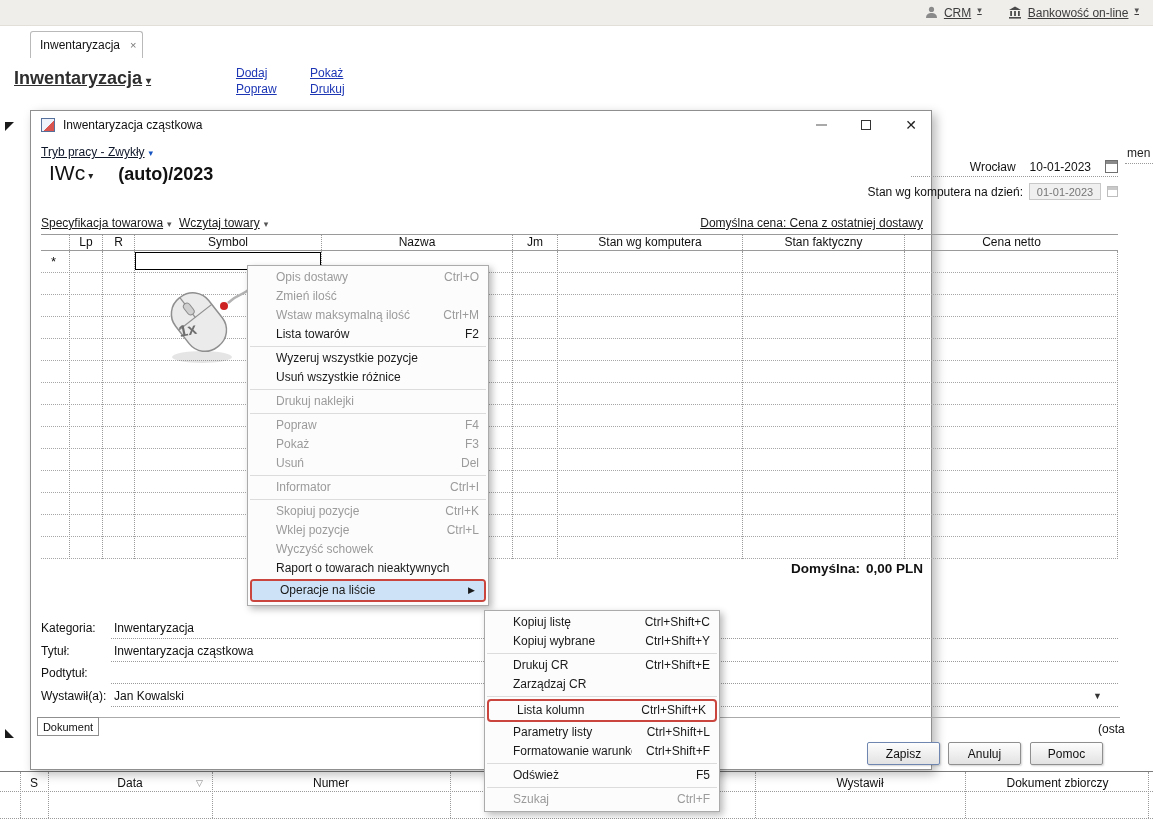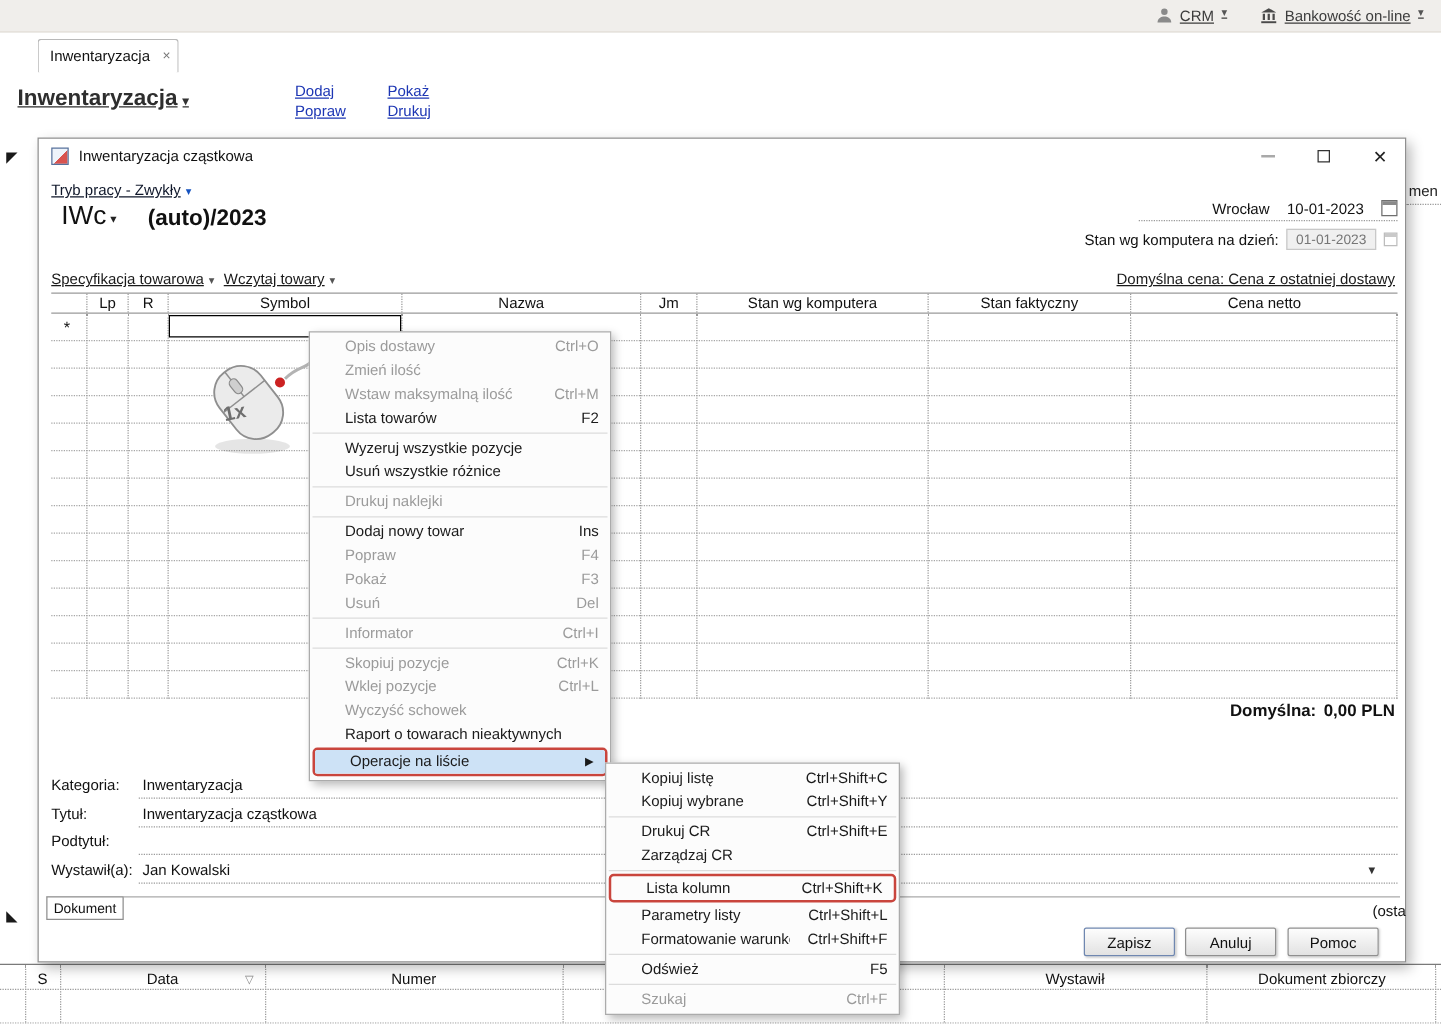--- a/index.html
+++ b/index.html
@@ -24,21 +24,21 @@
   .dot-v { position:absolute; border-left:1px dotted #9a9a9a; }
 
   .tri-tl { position:absolute; width:0; height:0; border-top:9px solid #1a1a1a; border-right:9px solid transparent; }
   .tri-bl { position:absolute; width:0; height:0; border-bottom:9px solid #1a1a1a; border-right:9px solid transparent; }
 
   
   .bgrid { position:absolute; left:0; top:771px; width:1153px; height:48px; border-top:1px solid #7a7a7a; z-index:1; }
   .bgrid .hl { position:absolute; top:4px; text-align:center; color:#111; }
 
   
-  .dialog { position:absolute; left:30px; top:110px; width:1095px; height:660px; background:#fff; border:1px solid #8f8f8f; box-shadow:4px 4px 10px rgba(0,0,0,.28); z-index:10; }
+  .dialog { position:absolute; left:30px; top:110px; width:902px; height:660px; background:#fff; border:1px solid #8f8f8f; box-shadow:4px 4px 10px rgba(0,0,0,.28); z-index:10; }
   .titlebar { position:absolute; left:0; top:0; width:100%; height:28px; display:flex; align-items:center; padding-left:10px; gap:8px; }
   .dlg-icon { width:14px; height:14px; border:1px solid #56709c; background:linear-gradient(135deg,#eef3fb 55%, #d9534f 55%); display:inline-block; }
   .winbtns { position:absolute; right:14px; top:0; height:28px; display:flex; align-items:center; gap:34px; }
   .wb-min { width:11px; height:2px; background:#a9a9a9; display:inline-block; }
   .wb-max { width:10px; height:10px; border:1.5px solid #333; display:inline-block; }
   .wb-close { font-size:14px; color:#222; line-height:1; }
 
   .bluelink { color:#0f172a; text-decoration:underline; }
   .darklink { color:#1a1a1a; text-decoration:underline; }
 
@@ -311,24 +311,20 @@
     <div class="mi">
         <span class="lbl">Usuń wszystkie różnice</span>
         <span class="sc"></span>
       </div>
     <div class="msep"></div>
     <div class="mi dis">
         <span class="lbl">Drukuj naklejki</span>
         <span class="sc"></span>
       </div>
     <div class="msep"></div>
-    <div class="mi">
-        <span class="lbl">Dodaj nowy towar</span>
-        <span class="sc">Ins</span>
-      </div>
     <div class="mi dis">
         <span class="lbl">Popraw</span>
         <span class="sc">F4</span>
       </div>
     <div class="mi dis">
         <span class="lbl">Pokaż</span>
         <span class="sc">F3</span>
       </div>
     <div class="mi dis">
         <span class="lbl">Usuń</span>

